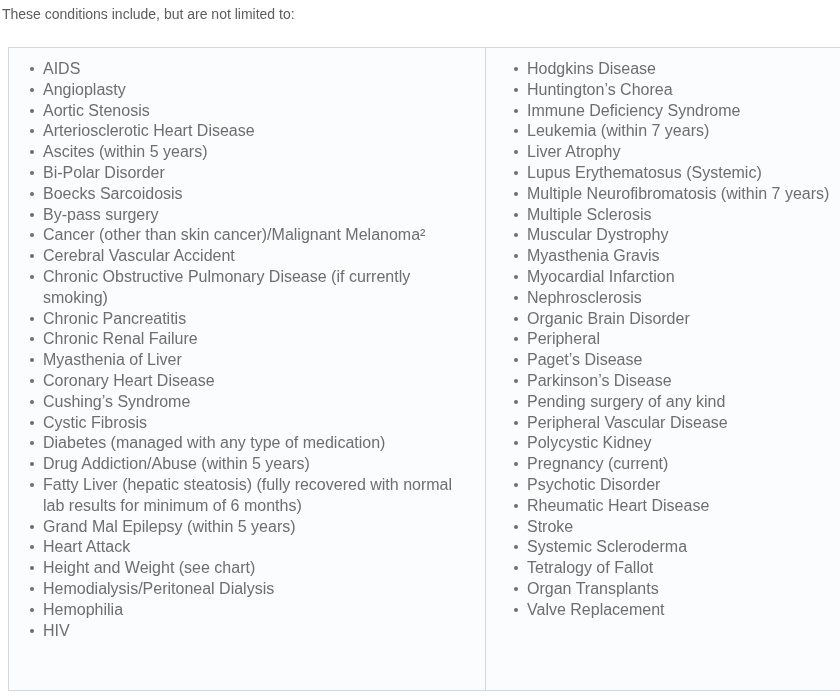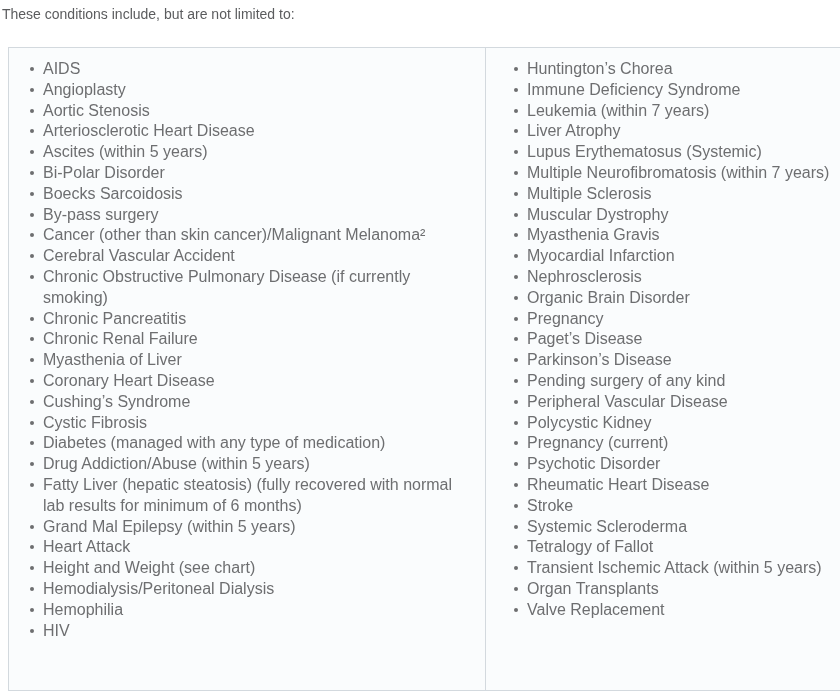--- a/index.html
+++ b/index.html
@@ -99,42 +99,42 @@
         <li>Grand Mal Epilepsy (within 5 years)</li>
         <li>Heart Attack</li>
         <li>Height and Weight (see chart)</li>
         <li>Hemodialysis/Peritoneal Dialysis</li>
         <li>Hemophilia</li>
         <li>HIV</li>
       </ul>
   </div>
   <div class="col col-right">
     <ul class="cond-list">
+        <li>Hodgkins Disease</li>
         <li>Huntington’s Chorea</li>
         <li>Immune Deficiency Syndrome</li>
         <li>Leukemia (within 7 years)</li>
         <li>Liver Atrophy</li>
         <li>Lupus Erythematosus (Systemic)</li>
         <li>Multiple Neurofibromatosis (within 7 years)</li>
         <li>Multiple Sclerosis</li>
         <li>Muscular Dystrophy</li>
         <li>Myasthenia Gravis</li>
         <li>Myocardial Infarction</li>
         <li>Nephrosclerosis</li>
         <li>Organic Brain Disorder</li>
-        <li>Pregnancy</li>
+        <li>Peripheral</li>
         <li>Paget’s Disease</li>
         <li>Parkinson’s Disease</li>
         <li>Pending surgery of any kind</li>
         <li>Peripheral Vascular Disease</li>
         <li>Polycystic Kidney</li>
         <li>Pregnancy (current)</li>
         <li>Psychotic Disorder</li>
         <li>Rheumatic Heart Disease</li>
         <li>Stroke</li>
         <li>Systemic Scleroderma</li>
         <li>Tetralogy of Fallot</li>
-        <li>Transient Ischemic Attack (within 5 years)</li>
         <li>Organ Transplants</li>
         <li>Valve Replacement</li>
       </ul>
   </div>
 </div>
 
 </body></html>

